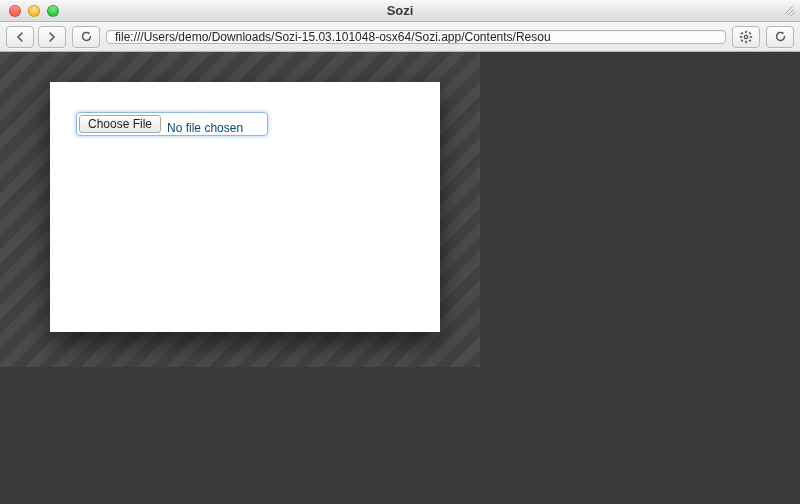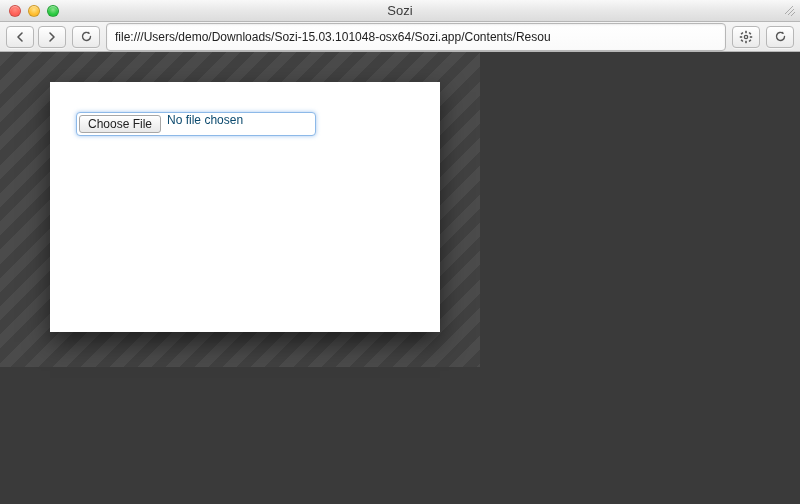--- a/index.html
+++ b/index.html
@@ -36,20 +36,21 @@
     .light.red { background: radial-gradient(circle at 50% 35%, #ff8a7e, #ff5f57 60%); }
     .light.yellow { background: radial-gradient(circle at 50% 35%, #ffe38a, #ffbd2e 60%); }
     .light.green { background: radial-gradient(circle at 50% 35%, #8ae28a, #28c940 60%); }
     .title {
       position: absolute;
       left: 0; right: 0;
       text-align: center;
       font-size: 13px;
       color: #3a3a3a;
       pointer-events: none;
+      font-weight: bold;
     }
     .resize-corner {
       position: absolute;
       right: 4px; top: 3px;
       width: 14px; height: 14px;
       opacity: 0.5;
     }
     .resize-corner svg { display: block; }
 
     
@@ -71,21 +72,21 @@
       display: inline-flex;
       align-items: center;
       justify-content: center;
       box-shadow: inset 0 1px 0 rgba(255,255,255,0.6), 0 1px 0 rgba(255,255,255,0.5);
       cursor: default;
     }
     .tb-btn svg { display: block; }
     .tb-group { display: flex; gap: 4px; }
     .address-bar {
       flex: 1;
-      height: 28px;
+      height: 14px;
       border: 1px solid #b7b7b7;
       border-radius: 4px;
       background: linear-gradient(to bottom, #ffffff, #fafafa);
       padding: 0 8px;
       font-size: 12px;
       color: #222;
       display: flex;
       align-items: center;
       overflow: hidden;
       white-space: nowrap;
@@ -118,22 +119,22 @@
       box-shadow: 0 10px 24px rgba(0,0,0,0.55);
       padding: 30px 26px;
     }
     .prompt {
       font-size: 14px;
       color: #222;
       margin-bottom: 24px;
     }
     .file-chooser {
       display: flex;
-      align-items: flex-start;
-      width: 240px;
+      align-items: flex-end;
+      width: 192px;
       height: 24px;
       border: 1px solid #8db9e8;
       border-radius: 4px;
       box-shadow: 0 0 4px rgba(100,160,230,0.6);
       background: #fff;
     }
     .choose-btn {
       height: 18px;
       margin: 2px 4px 2px 2px;
       padding: 0 8px;

